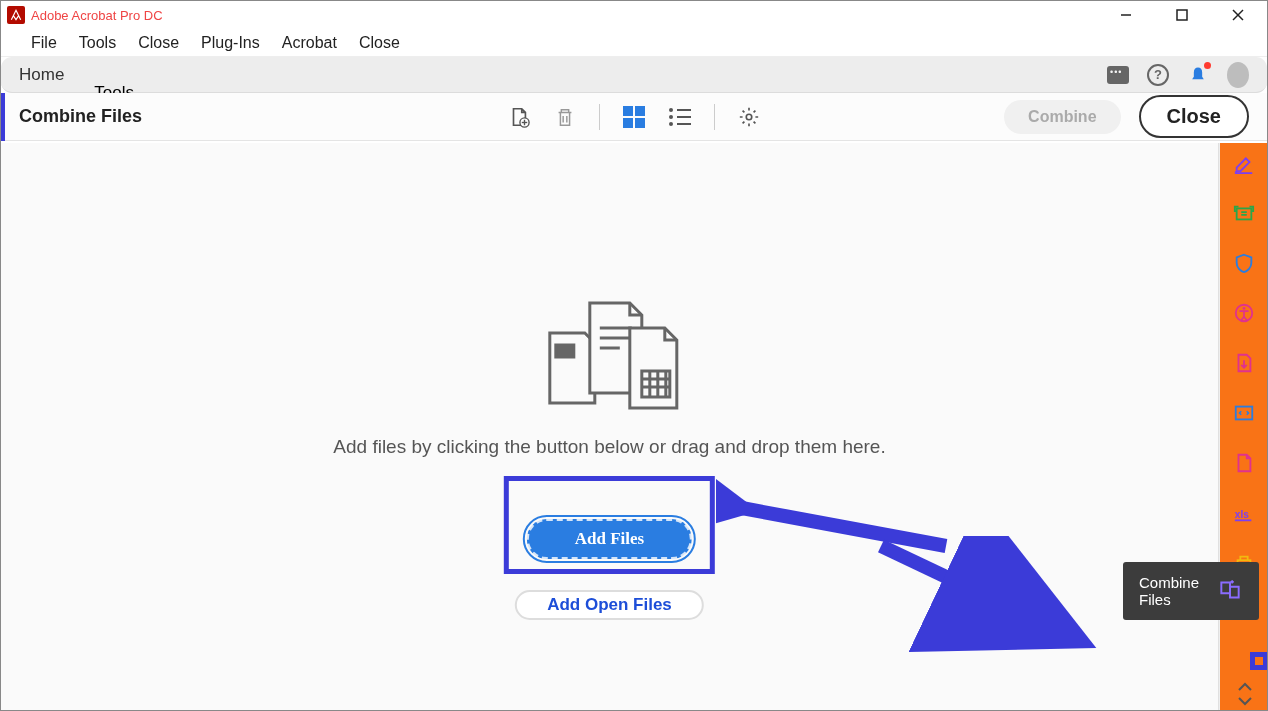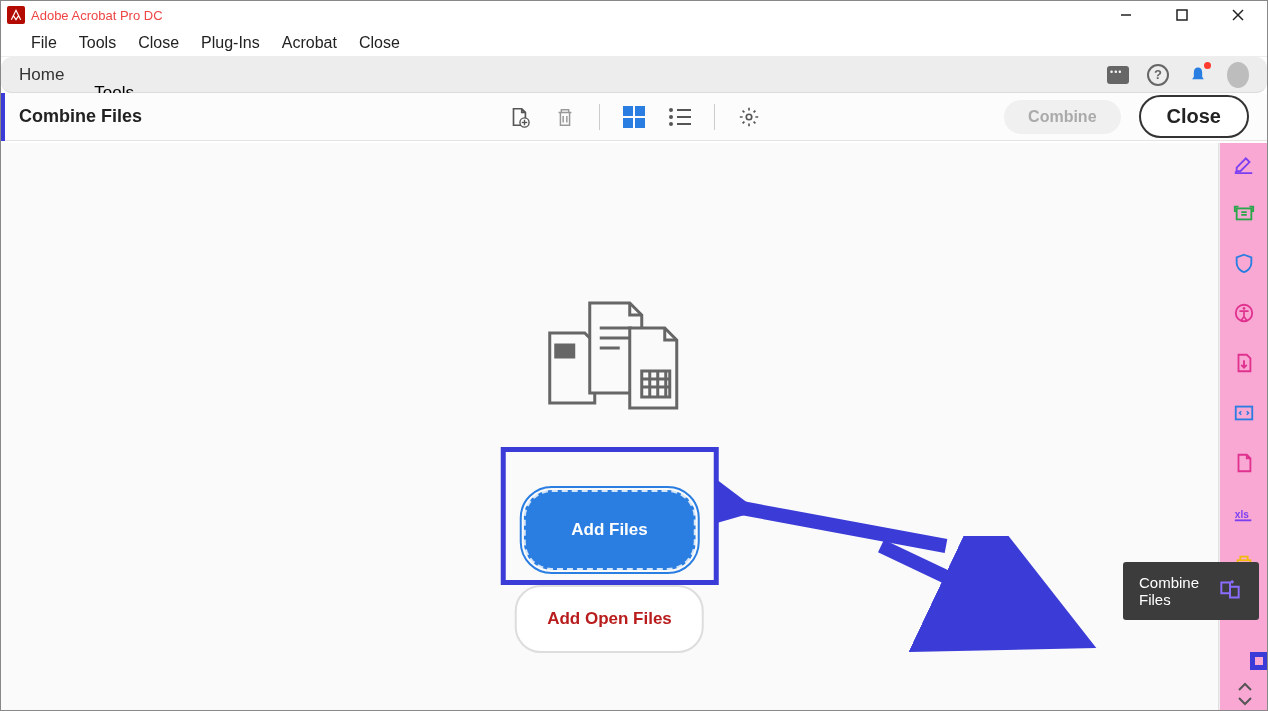--- a/index.html
+++ b/index.html
@@ -44,30 +44,30 @@
   .list-icon-lines { display:flex; flex-direction:column; gap:3px; }
   .list-icon-lines span { display:flex; align-items:center; gap:4px;}
   .list-icon-lines .dot { width:4px; height:4px; border-radius:50%; background:#555;}
   .list-icon-lines .line { width:14px; height:2px; background:#555;}
   .tool-right { margin-left:auto; display:flex; align-items:center; gap:18px; }
   .btn-combine-disabled { padding: 8px 24px; border-radius: 22px; background:#f0f0f0; color:#aaa; font-size:16px; font-weight:600; border:none; }
   .btn-close { padding: 8px 26px; border-radius: 22px; background:#fff; color:#222; font-size:20px; font-weight:600; border:2px solid #333; }
 
   
   .main { position:absolute; top:142px; left:0; right:48px; bottom:0; background:#fafafa; border-right:1px solid #e0e0e0; }
-  .rightpanel { position:absolute; top:142px; right:0; width:48px; bottom:0; background:#f9a8d4; display:flex; flex-direction:column; align-items:center; padding-top:8px; gap:26px; border-left:1px solid #eee;}
+  .rightpanel { position:absolute; top:142px; right:0; width:48px; bottom:0; background:#f97316; display:flex; flex-direction:column; align-items:center; padding-top:8px; gap:26px; border-left:1px solid #eee;}
   .rp-icon { width:24px; height:24px; display:flex; align-items:center; justify-content:center; }
   .rp-icon svg { width:22px; height:22px; }
 
   .center-content { position:absolute; left:50%; top:150px; transform:translateX(-50%); text-align:center; }
   .docs-illustration { display:flex; justify-content:center; margin-bottom:20px; }
   .instr { font-size:19px; color:#555; line-height:1.5; }
-  .btn-addfiles { margin-top:28px; padding: 28px 46px; border-radius: 28px; background:#2a7de1; color:#fff; font-size:17px; font-weight:600; border:2px dashed rgba(255,255,255,0.8); cursor:pointer; outline: 2px solid #2a7de1; outline-offset: 2px;}
+  .btn-addfiles { margin-top:28px; padding: 8px 46px; border-radius: 28px; background:#2a7de1; color:#fff; font-size:17px; font-weight:600; border:2px dashed rgba(255,255,255,0.8); cursor:pointer; outline: 2px solid #2a7de1; outline-offset: 2px; font-family: Liberation Serif, serif;}
   .addfiles-highlight { display:inline-block; border:5px solid #3b3bd8; padding:10px 18px; margin-top: 14px; }
-  .btn-openfiles { padding: 22px 30px; border-radius: 26px; background:#fff; color:#b91c1c; font-size:17px; font-weight:600; border:2px solid #ddd; }
+  .btn-openfiles { margin-top:16px; padding: 3px 30px; border-radius: 26px; background:#fff; color:#1d4ed8; font-size:17px; font-weight:600; border:2px solid #ddd; }
 
   
   .combine-tooltip { position:absolute; right:4px; bottom:45px; background:#3c3c3c; color:#fff; padding:12px 16px; border-radius:3px; display:flex; align-items:center; gap:18px; font-size:15px; }
   .combine-tooltip-highlight { border:5px solid #3b3bd8; padding:4px; position:absolute; right:-1px; bottom:40px; }
   .ct-icon svg { width:26px; height:26px; }
 
   
   .anno-arrow { position:absolute; pointer-events:none; }
 
   
@@ -207,20 +207,21 @@
           <path d="M135 35 L135 47 L147 47" fill="none"></path>
           <rect x="112" y="78" width="28" height="26" fill="none"></rect>
           <line x1="112" y1="86" x2="140" y2="86"></line>
             <line x1="112" y1="94" x2="140" y2="94"></line>
           <line x1="120" y1="78" x2="120" y2="104"></line>
             <line x1="128" y1="78" x2="128" y2="104"></line>
             <line x1="136" y1="78" x2="136" y2="104"></line>
         </g>
       </svg>
     </div>
+    <div class="instr">Add files by clicking the button below or drag and drop them here.</div>
     <div class="addfiles-highlight">
       <button class="btn-addfiles">Add Files</button>
     </div>
     <br>
     <button class="btn-openfiles">Add Open Files</button>
   </div>
 </div>
 
 <div class="rightpanel">
   <div class="rp-icon">

